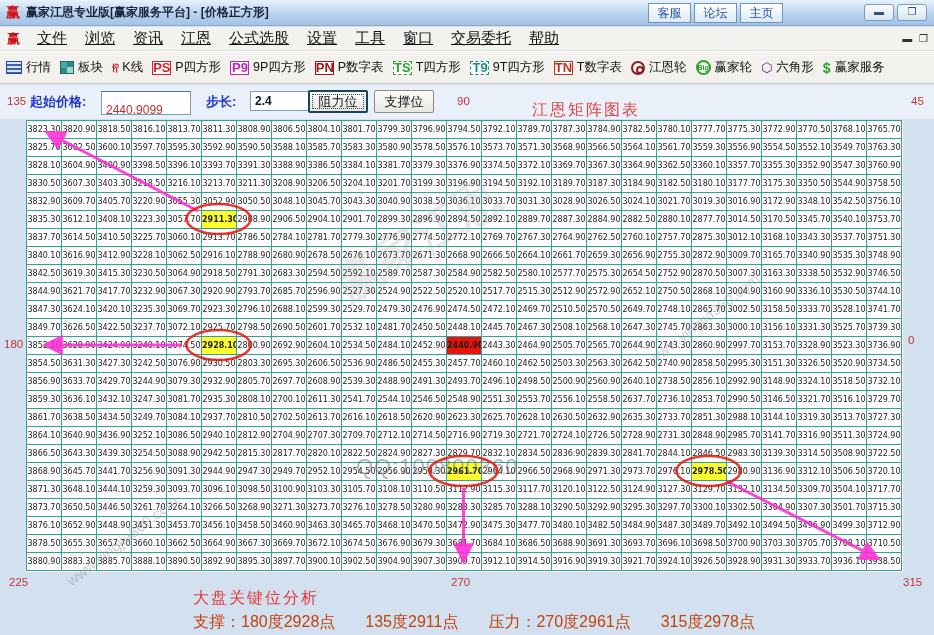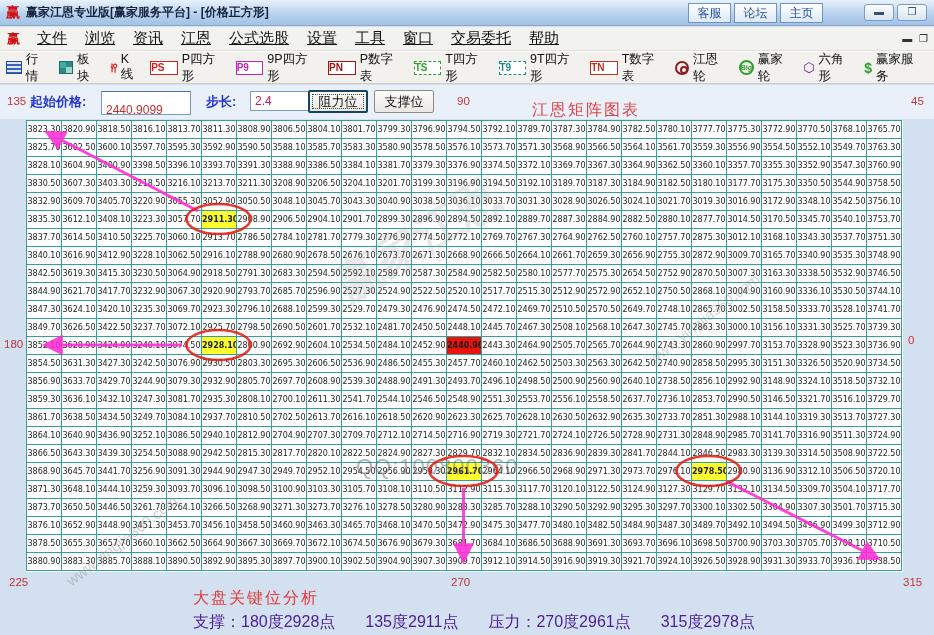--- a/index.html
+++ b/index.html
@@ -7,59 +7,59 @@
     font-family:"Liberation Sans","DejaVu Sans",sans-serif; background:#d3e0f0; }
   #app { position:relative; width:934px; height:635px; }
 
   
   .titlebar { position:absolute; left:0; top:0; width:934px; height:26px;
     background:linear-gradient(#e7f2fd,#b5d0ec 60%,#a3c3e6); border-bottom:1px solid #8aa9cd;
     display:flex; align-items:center; }
   .app-icon { color:#d01216; font-weight:bold; font-size:14px; margin:0 6px 0 6px; }
   .titlebar .title { font-size:12px; color:#16243e; font-weight:bold; }
   .tb-btn { position:absolute; top:3px; width:43px; height:20px; background:linear-gradient(#ffffff,#dce9f6);
-    border:1px solid #6f94bd; color:#1f4e9c; font-size:12px; text-align:center; line-height:18px; cursor:default;margin-left:40px; }
+    border:1px solid #6f94bd; color:#1f4e9c; font-size:12px; text-align:center; line-height:18px; cursor:default; }
   .win-btn { position:absolute; top:4px; width:30px; height:17px; border:1px solid #7e9cbd; border-radius:3px;
     background:linear-gradient(#fbfdff,#d7e4f2); text-align:center; line-height:13px; font-size:10px; color:#38506e; }
 
   
   .menubar { position:absolute; left:0; top:27px; width:934px; height:24px; background:#f2f2ee;
     display:flex; align-items:center; border-bottom:1px solid #e0ded8; }
   .menu-logo { color:#d01216; font-weight:bold; font-size:13px; margin:0 8px 0 7px; }
   .menu-item { font-size:15px; color:#111; padding:2px 9px;text-decoration:underline; }
   .mdi-icons { position:absolute; right:4px; top:6px; font-size:10px; color:#333; letter-spacing:2px; }
 
   
   .toolbar { position:absolute; left:0; top:51px; width:934px; height:33px; background:#f2f1ed;
     border-top:1px solid #fff; border-bottom:1px solid #cfcdc7; display:flex; align-items:center; padding-left:6px; }
   .tool-item { display:flex; align-items:center; margin-right:9px; font-size:12.5px; color:#111; }
   .tool-item .ticon { margin-right:4px; }
-  .badge { display:inline-block; width:28px; height:14px; border:1px solid; font-size:10px; font-weight:bold;
-    text-align:left; line-height:12px; background:#fff; }
+  .badge { display:inline-block; width:19px; height:14px; border:1px solid; font-size:13px; font-weight:bold;
+    text-align:right; line-height:12px; background:#fff; }
   .icon-grid  { display:inline-block; width:16px; height:13px; background:
      linear-gradient(#fff,#fff) , #26c; border:1px solid #224a99;
      background-image:repeating-linear-gradient(#dce6ff 0 2px,#3b62b5 2px 4px); }
   .icon-blocks { display:inline-block; width:14px; height:13px;
      background:conic-gradient(#2c8c84 0 25%,#9fd6cf 0 50%,#2c8c84 0 75%,#46aa9e 0); border:1px solid #1d6c66;}
   .icon-kline { color:#d42020; font-size:12px; font-weight:bold; letter-spacing:-1px; }
   .icon-ring { display:inline-block; width:14px; height:14px; border-radius:50%; border:2px solid; position:relative; }
   .icon-ring::after{ content:""; position:absolute; left:3px; top:3px; width:4px; height:4px; border-radius:50%; border:2px solid; border-color:inherit;}
   .icon-hex { color:#7a1fa2; font-size:13px; font-weight:bold; }
   .icon-dollar { color:#2ca02c; font-size:14px; font-weight:bold; }
   .icon-big { display:inline-block; width:15px; height:15px; border-radius:50%; border:2px solid #2ca02c;
     color:#2ca02c; font-size:7px; font-weight:bold; text-align:center; line-height:11px; }
 
   
   .ctrlrow { position:absolute; left:0; top:85px; width:934px; height:34px; background:#e9f0fa; }
   .blue-label { position:absolute; font-size:13px; color:#2335cc; font-weight:bold; }
   .red-corner { position:absolute; font-size:11.5px; color:#c23434; }
   .inputbox { position:absolute; background:#fff; border:1px solid #7b9bbf; border-top-color:#51749e;
     color:#c03030; font-size:12px; padding:11px 4px; height:20px; }
   .combo { position:absolute; width:86px; height:20px; background:#fff; border:1px solid #7b9bbf; }
-  .combo .val { position:absolute; left:4px; top:2px; color:#be185d; font-size:12px; }
+  .combo .val { position:absolute; left:4px; top:2px; color:#0f172a; font-size:12px;font-weight:bold; }
   .combo .arrow { position:absolute; right:1px; top:1px; width:15px; height:16px;
     background:linear-gradient(#f6f9fc,#d9e4ef); border:1px solid #9ab2cc; font-size:7px; color:#1a3a5c;
     text-align:center; line-height:15px; }
   .pushbtn { position:absolute; height:23px; width:60px; background:linear-gradient(#fcfcfa,#e9e7e1);
     border:1px solid #8b8b83; border-radius:2px; font-size:13px; color:#111; text-align:center; line-height:21px; }
   .pushbtn.default { border:2px solid #17455e; line-height:19px; }
   .pushbtn.default::after{ content:""; position:absolute; left:2px; top:2px; right:2px; bottom:2px; border:1px dotted #444; }
   .matrix-title { position:absolute; left:532px; top:7px; font-size:16px; color:#e04545; letter-spacing:2px;margin-top:8px; }
 
   
@@ -86,21 +86,21 @@
   
   .deg { position:absolute; font-size:11.5px; color:#c23434; }
   .deg-180 { left:4px;  top:338px; }
   .deg-0   { left:908px; top:334px; }
   .deg-225 { left:9px;  top:576px; }
   .deg-270 { left:451px; top:576px; }
   .deg-315 { left:903px; top:576px; }
 
   
   .cap1 { position:absolute; left:193px; top:588px; font-size:16px; color:#e23b3b; letter-spacing:2px; }
-  .cap2 { position:absolute; left:193px; top:612px; font-size:16px; color:#4c1d95; }
+  .cap2 { position:absolute; left:193px; top:612px; font-size:16px; color:#c2410c; }
   .cap2 span { margin-right:30px; }
 </style>
 </head>
 <body>
 
 <div id="app">
 
   <div class="titlebar">
     <span class="app-icon">赢</span>
     <span class="title">赢家江恩专业版[赢家服务平台] - [价格正方形]</span>

